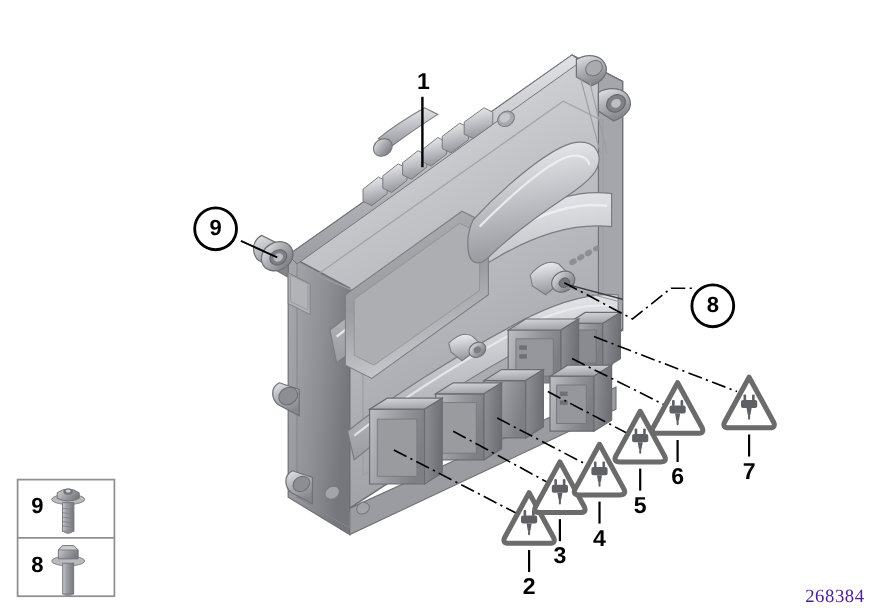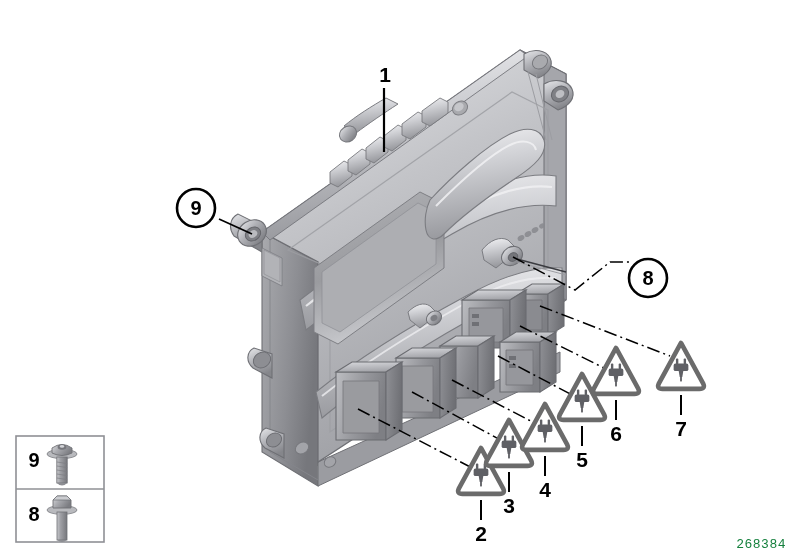--- a/index.html
+++ b/index.html
@@ -20,24 +20,24 @@
   #artboard {
     position: absolute;
     left: 0; top: 0;
     width: 800px;
     height: 560px;
   }
   .partno {
     position: absolute;
     right: 14px;
     bottom: 8px;
-    font-size: 13px;
+    font-size: 17px;
     letter-spacing: 0.5px;
-    color: #15803d;
-    font-family: Liberation Mono, monospace;
+    color: #4c1d95;
+    font-family: Liberation Serif, serif;
   }
   .numlabel {
     position: absolute;
     font-weight: bold;
     color: #000000;
     font-family: "Liberation Sans", sans-serif;
     text-align: center;
     line-height: 1;
   }
   .callout-num {

